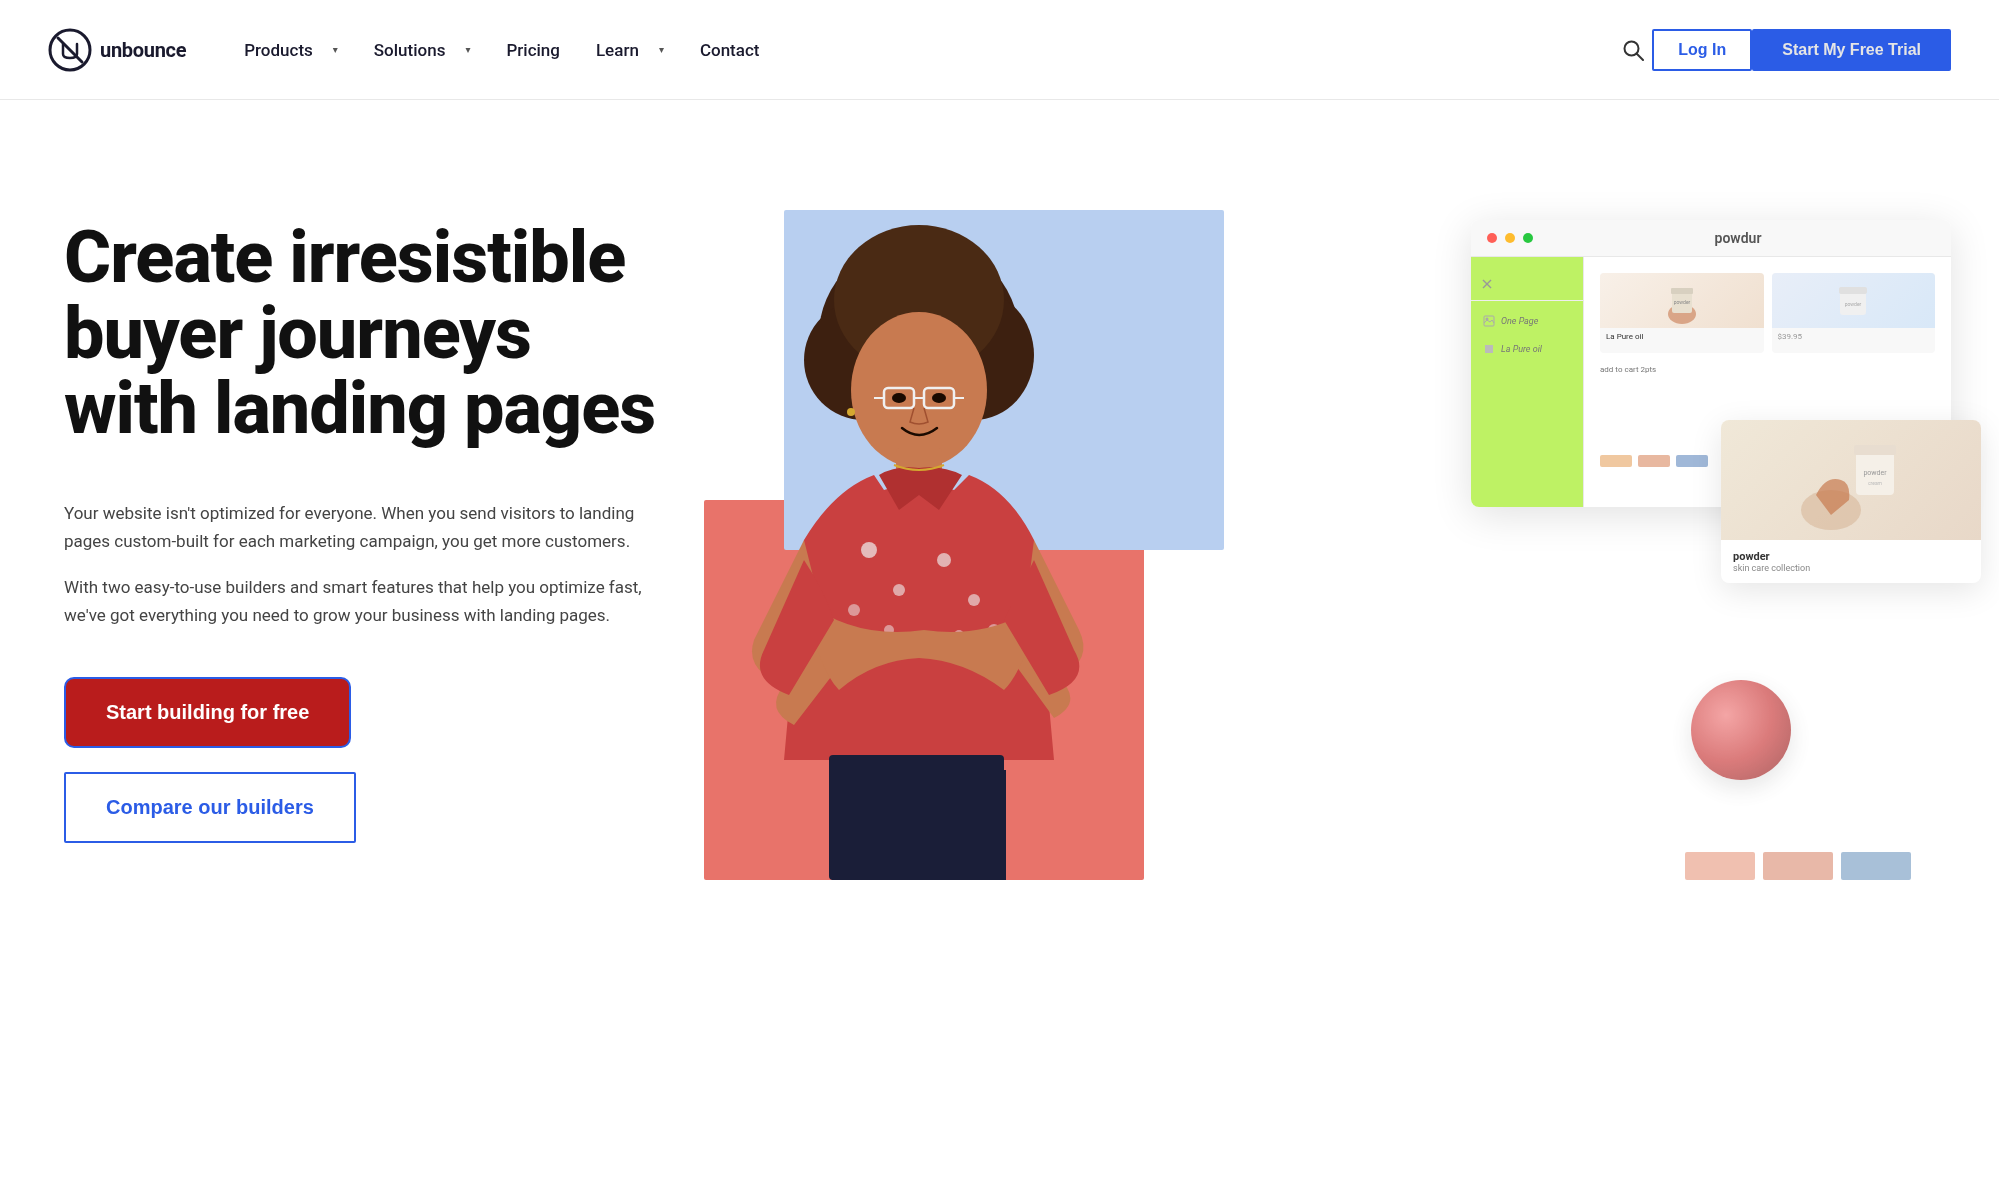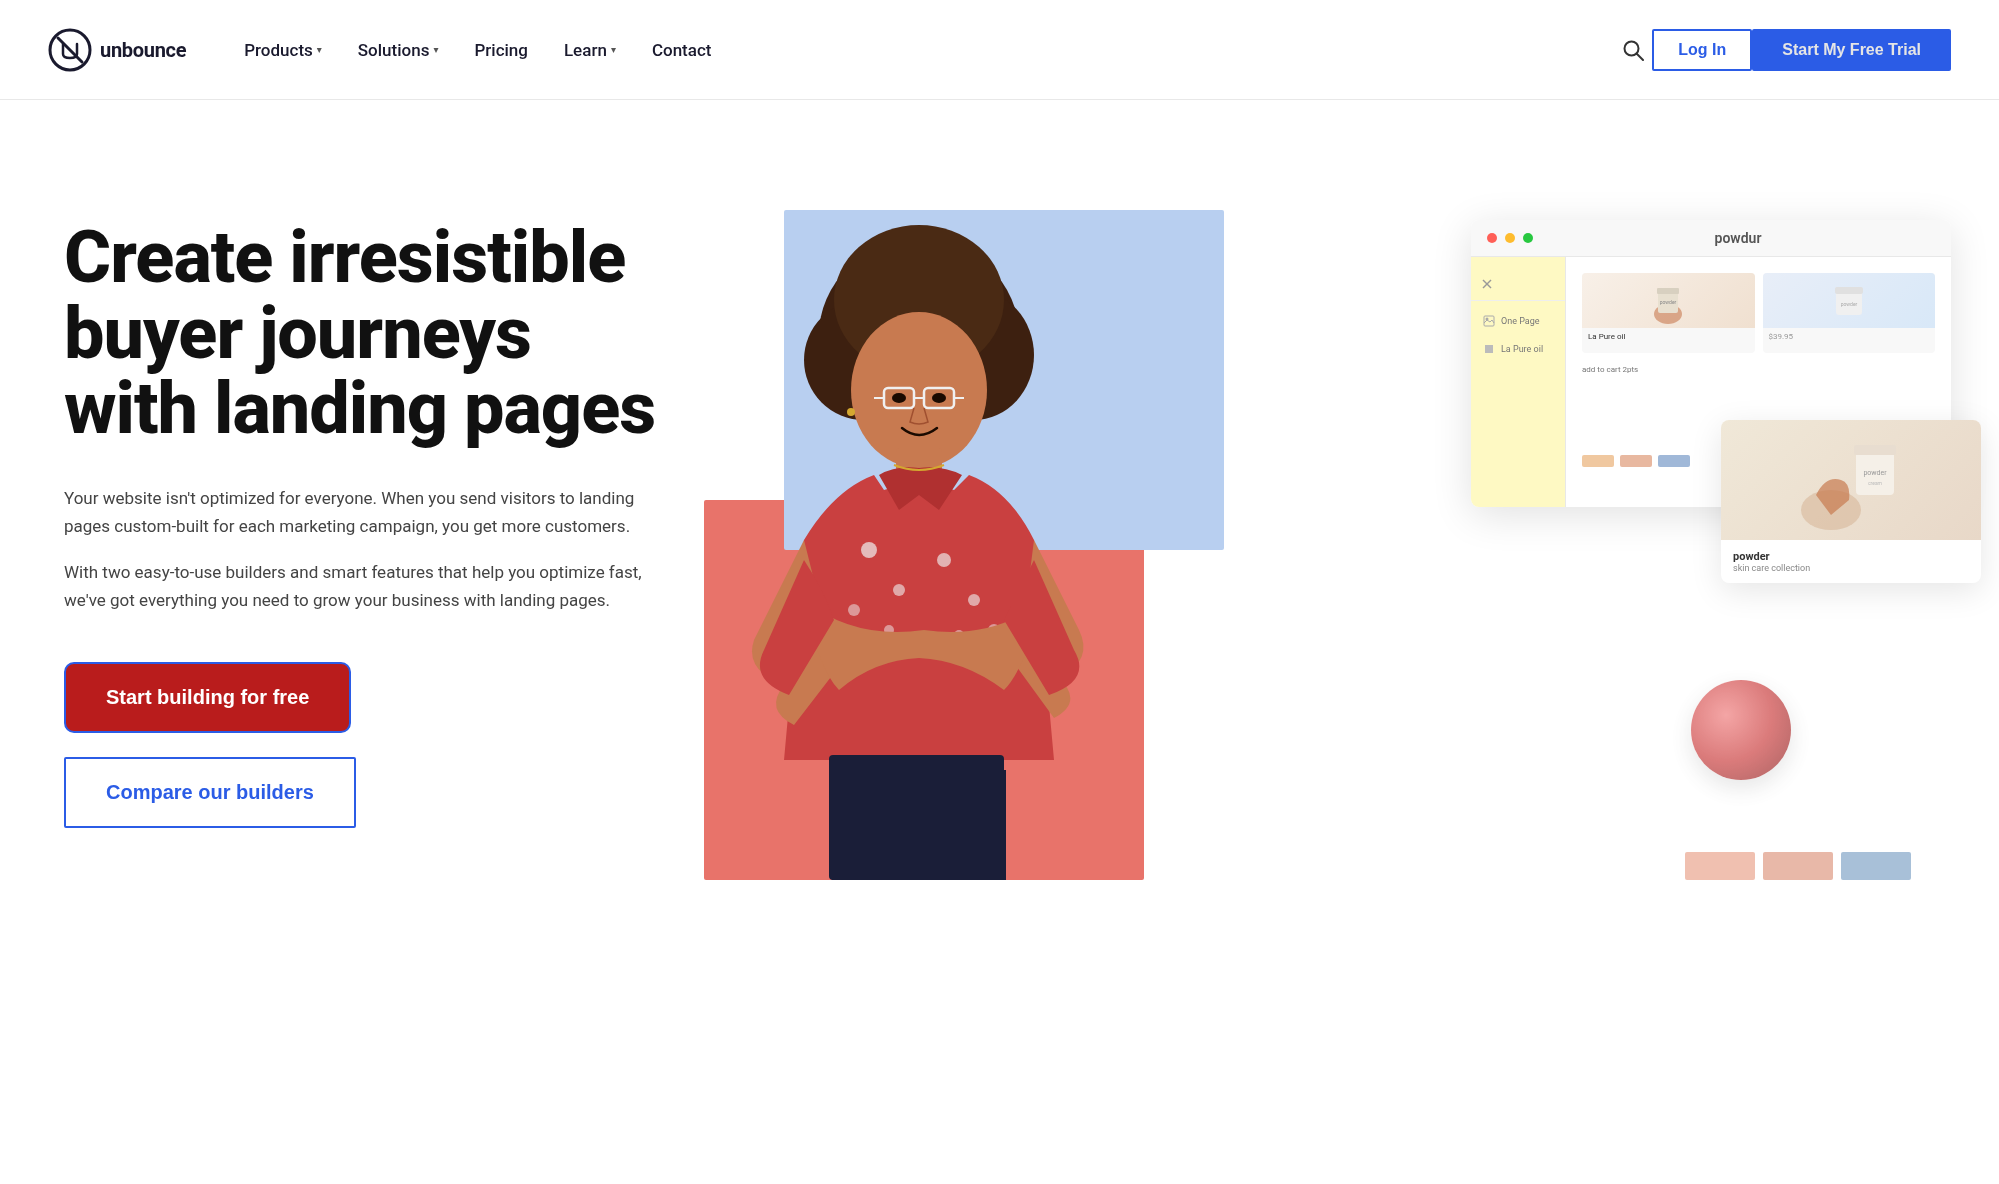--- a/index.html
+++ b/index.html
@@ -50,21 +50,21 @@
     }
 
     .nav-links li a {
       text-decoration: none;
       color: #1a1a2e;
       font-size: 17px;
       font-weight: 500;
       padding: 8px 18px;
       display: flex;
       align-items: center;
-      gap: 4px;
+      gap: 20px;
     }
 
     .chevron {
       font-size: 10px;
       color: #555;
     }
 
     .nav-actions {
       display: flex;
       align-items: center;
@@ -115,21 +115,21 @@
       flex: 0 0 600px;
       max-width: 600px;
       padding-top: 40px;
     }
 
     .hero-headline {
       font-size: 72px;
       font-weight: 800;
       line-height: 1.05;
       color: #111111;
-      margin-bottom: 37px;
+      margin-bottom: 52px;
       letter-spacing: -1px;
     }
 
     .hero-body {
       font-size: 17px;
       line-height: 1.65;
       color: #444;
       margin-bottom: 18px;
       max-width: 580px;
     }
@@ -246,24 +246,25 @@
       margin-left: auto;
       margin-right: auto;
     }
 
     .ui-card-body {
       display: flex;
       height: 250px;
     }
 
     .ui-sidebar {
-      width: 95px;
+      width: 113px;
       border-right: 1px solid #e8e8e8;
       padding: 12px 0;
-      background: #fef9c3;
+      background: #bef264;
+      font-style: italic;
     }
 
     .ui-sidebar-item {
       padding: 8px 12px;
       font-size: 10px;
       color: #555;
       display: flex;
       align-items: center;
       gap: 6px;
     }

